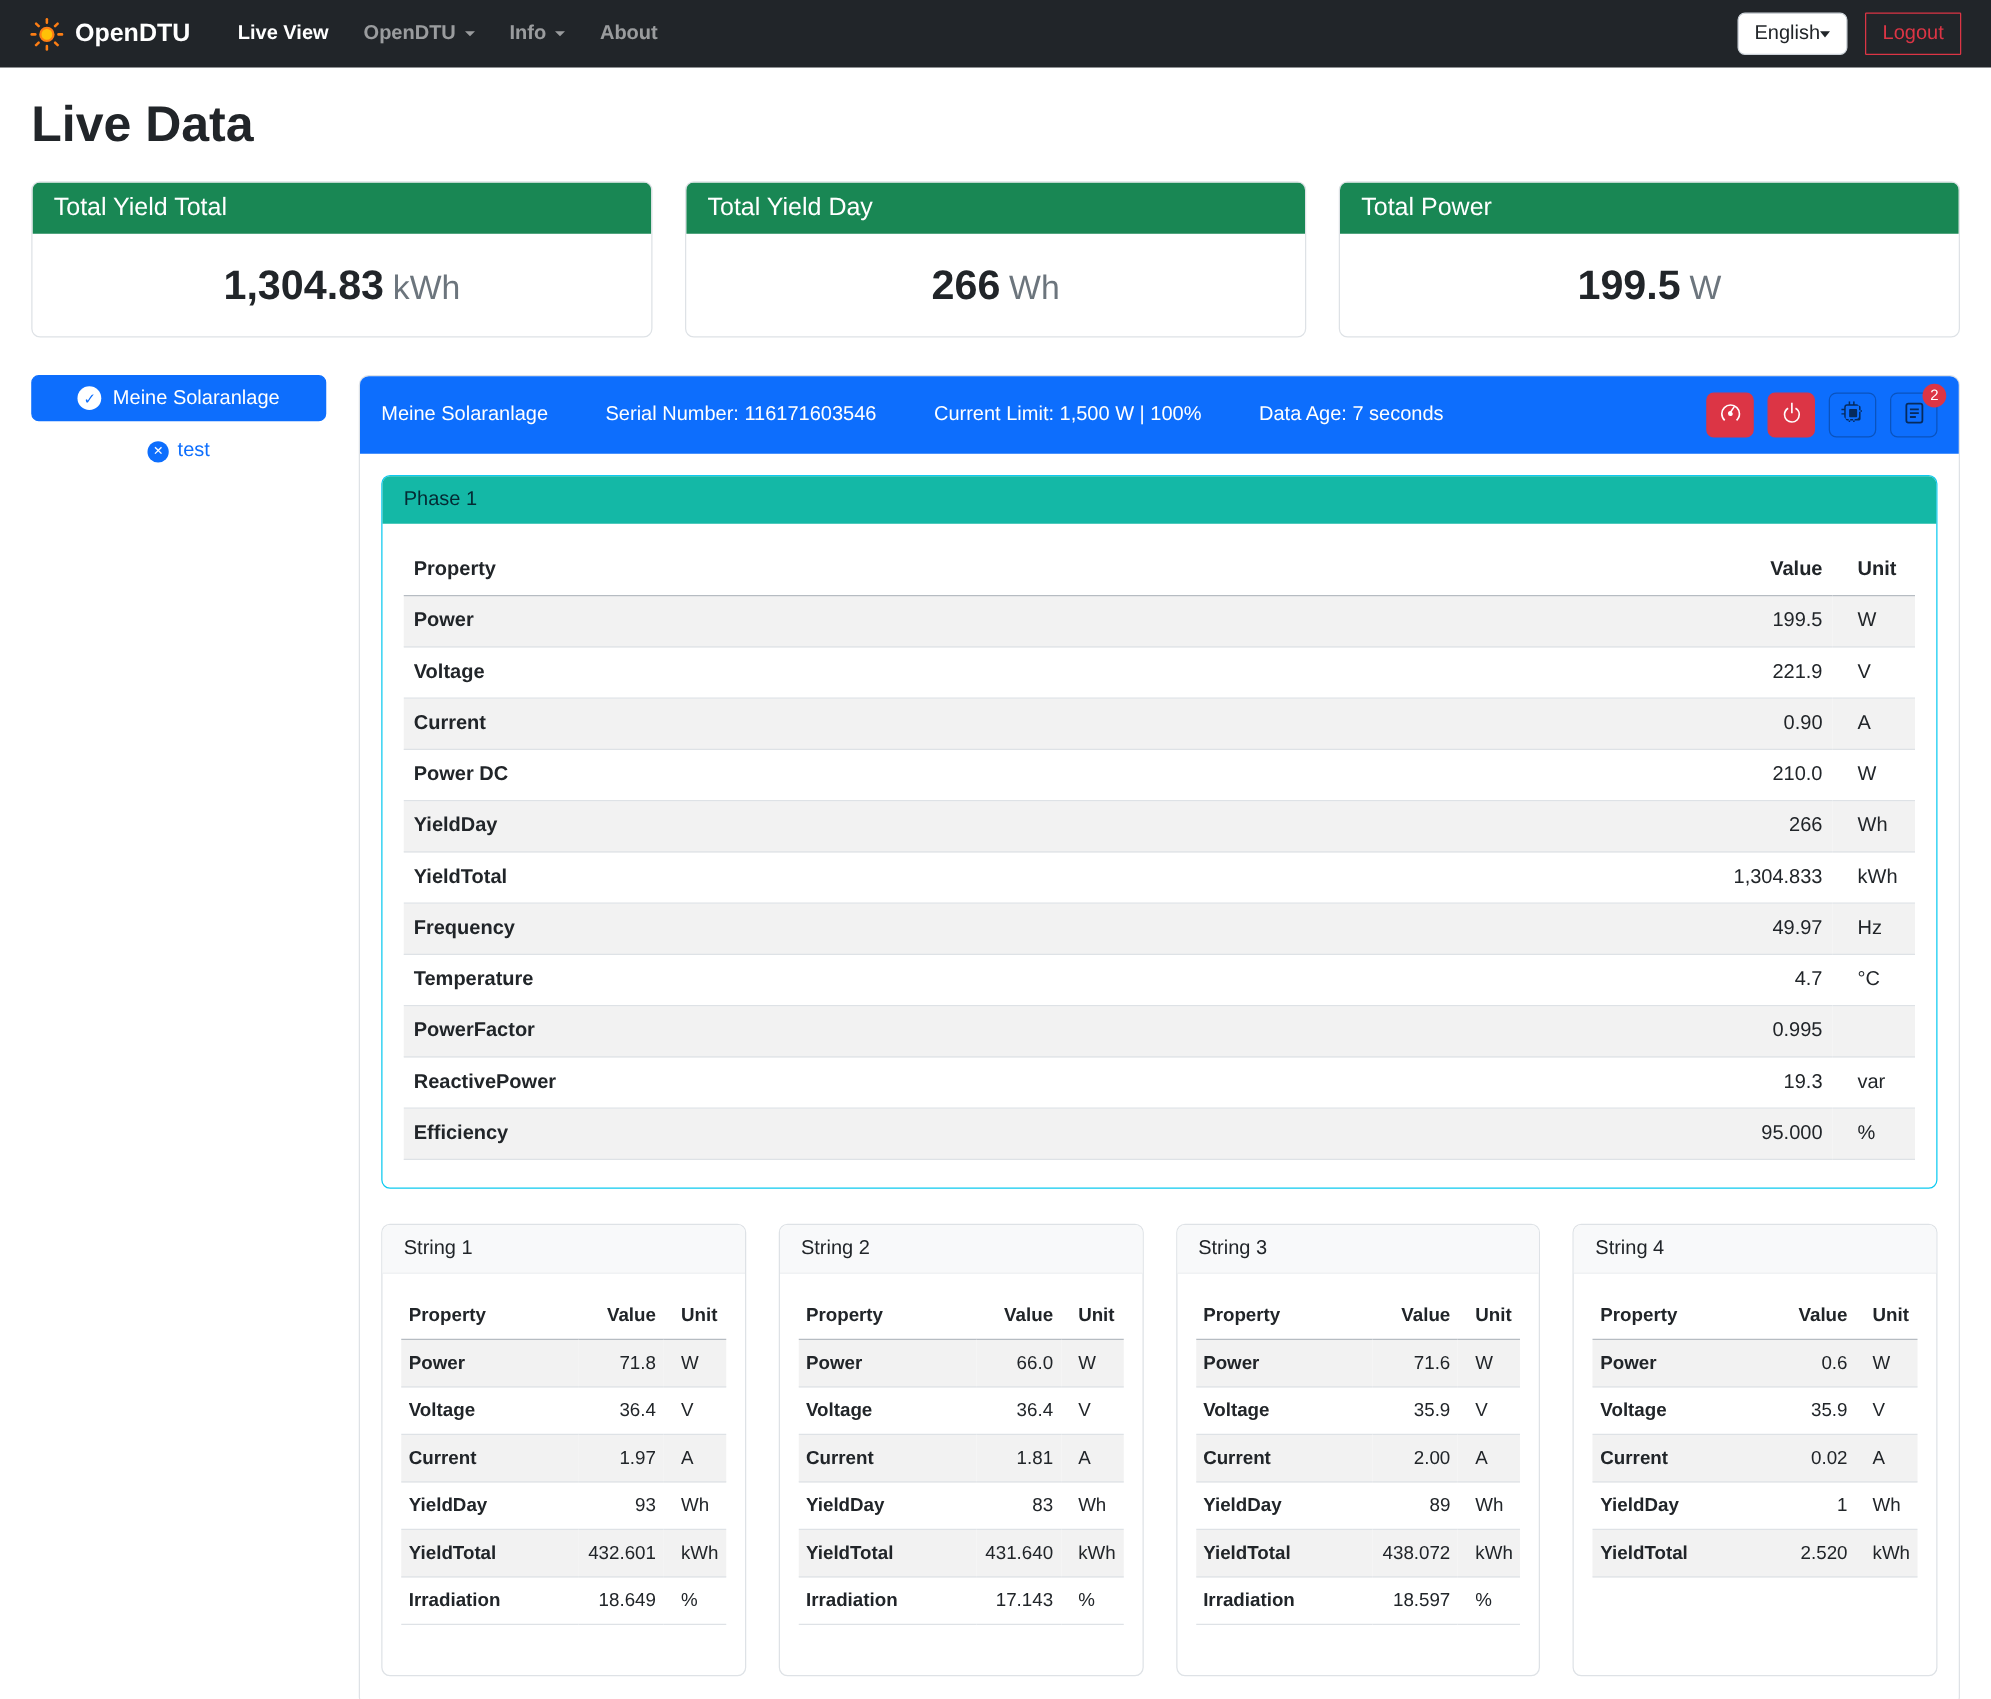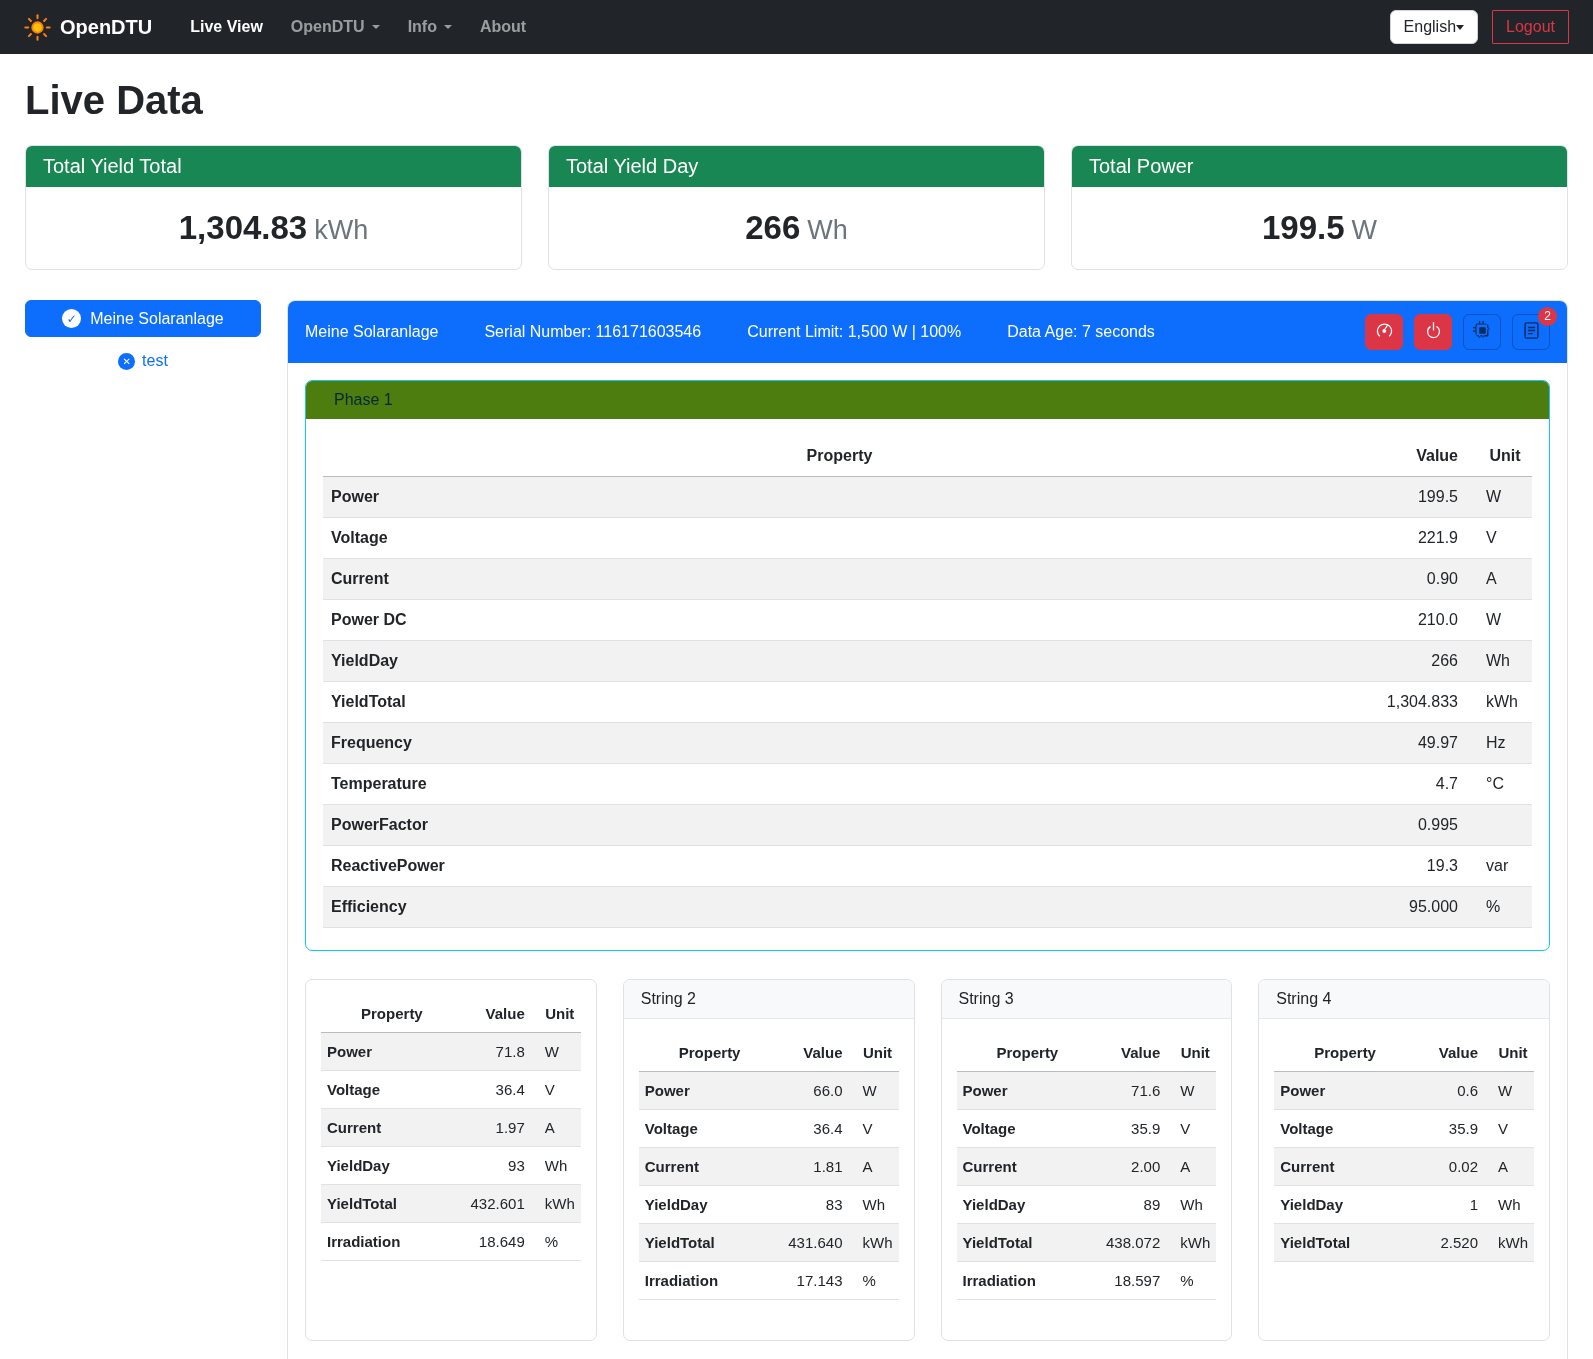--- a/index.html
+++ b/index.html
@@ -111,28 +111,28 @@
   .badge {
     position: absolute; top: -8px; right: -8px;
     background: #dc3545; color: #fff; border-radius: 50%;
     min-width: 19px; height: 19px; line-height: 19px; font-size: 12px; text-align: center;
   }
   .panel-body { padding: 17px 17px 24px; }
 
   
   .phase-card { border: 1px solid #0dcaf0; border-radius: 7px; margin-bottom: 28px; background: #fff; }
   .phase-header {
-    background: #4d7c0f; color: #042a33; padding: 10px 28px; border-radius: 6px 6px 0 0;
+    background: #14b8a6; color: #042a33; padding: 10px 17px; border-radius: 6px 6px 0 0;
   }
   .phase-body { padding: 17px 17px 22px; }
 
   
   table.data-table { width: 100%; border-collapse: collapse; font-size: 16px; }
   .data-table th {
-    text-align: center; font-weight: 700; padding: 11px 8px;
+    text-align: left; font-weight: 700; padding: 11px 8px;
     border-bottom: 1px solid #b6bcc2;
   }
   .data-table td { padding: 11px 8px; border-bottom: 1px solid #dee2e6; }
   .data-table tbody tr:nth-child(odd) { background: #f2f2f2; }
   .data-table .col-prop { }
   .data-table td.col-prop { font-weight: 700; }
   .data-table .col-val { text-align: right; width: 110px; white-space: nowrap; }
   .data-table .col-unit { width: 66px; padding-left: 20px; white-space: nowrap; }
 
   
@@ -357,20 +357,21 @@
                     <td class="col-unit">%</td>
                   </tr>
                 </tbody>
             </table>
           </div>
         </div>
 
         <div class="strings-row">
 
           <div class="string-card">
+            <div class="string-header">String 1</div>
             <div class="string-body">
               <table class="data-table">
                 <thead>
                   <tr>
                     <th class="col-prop">Property</th>
                     <th class="col-val">Value</th>
                     <th class="col-unit">Unit</th>
                   </tr>
                 </thead>
                 <tbody>

